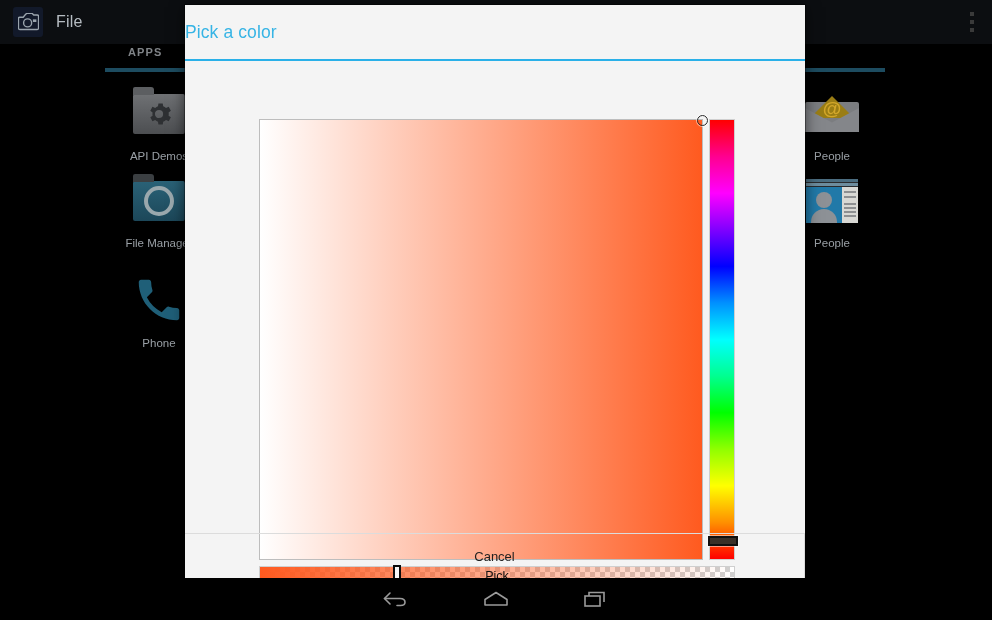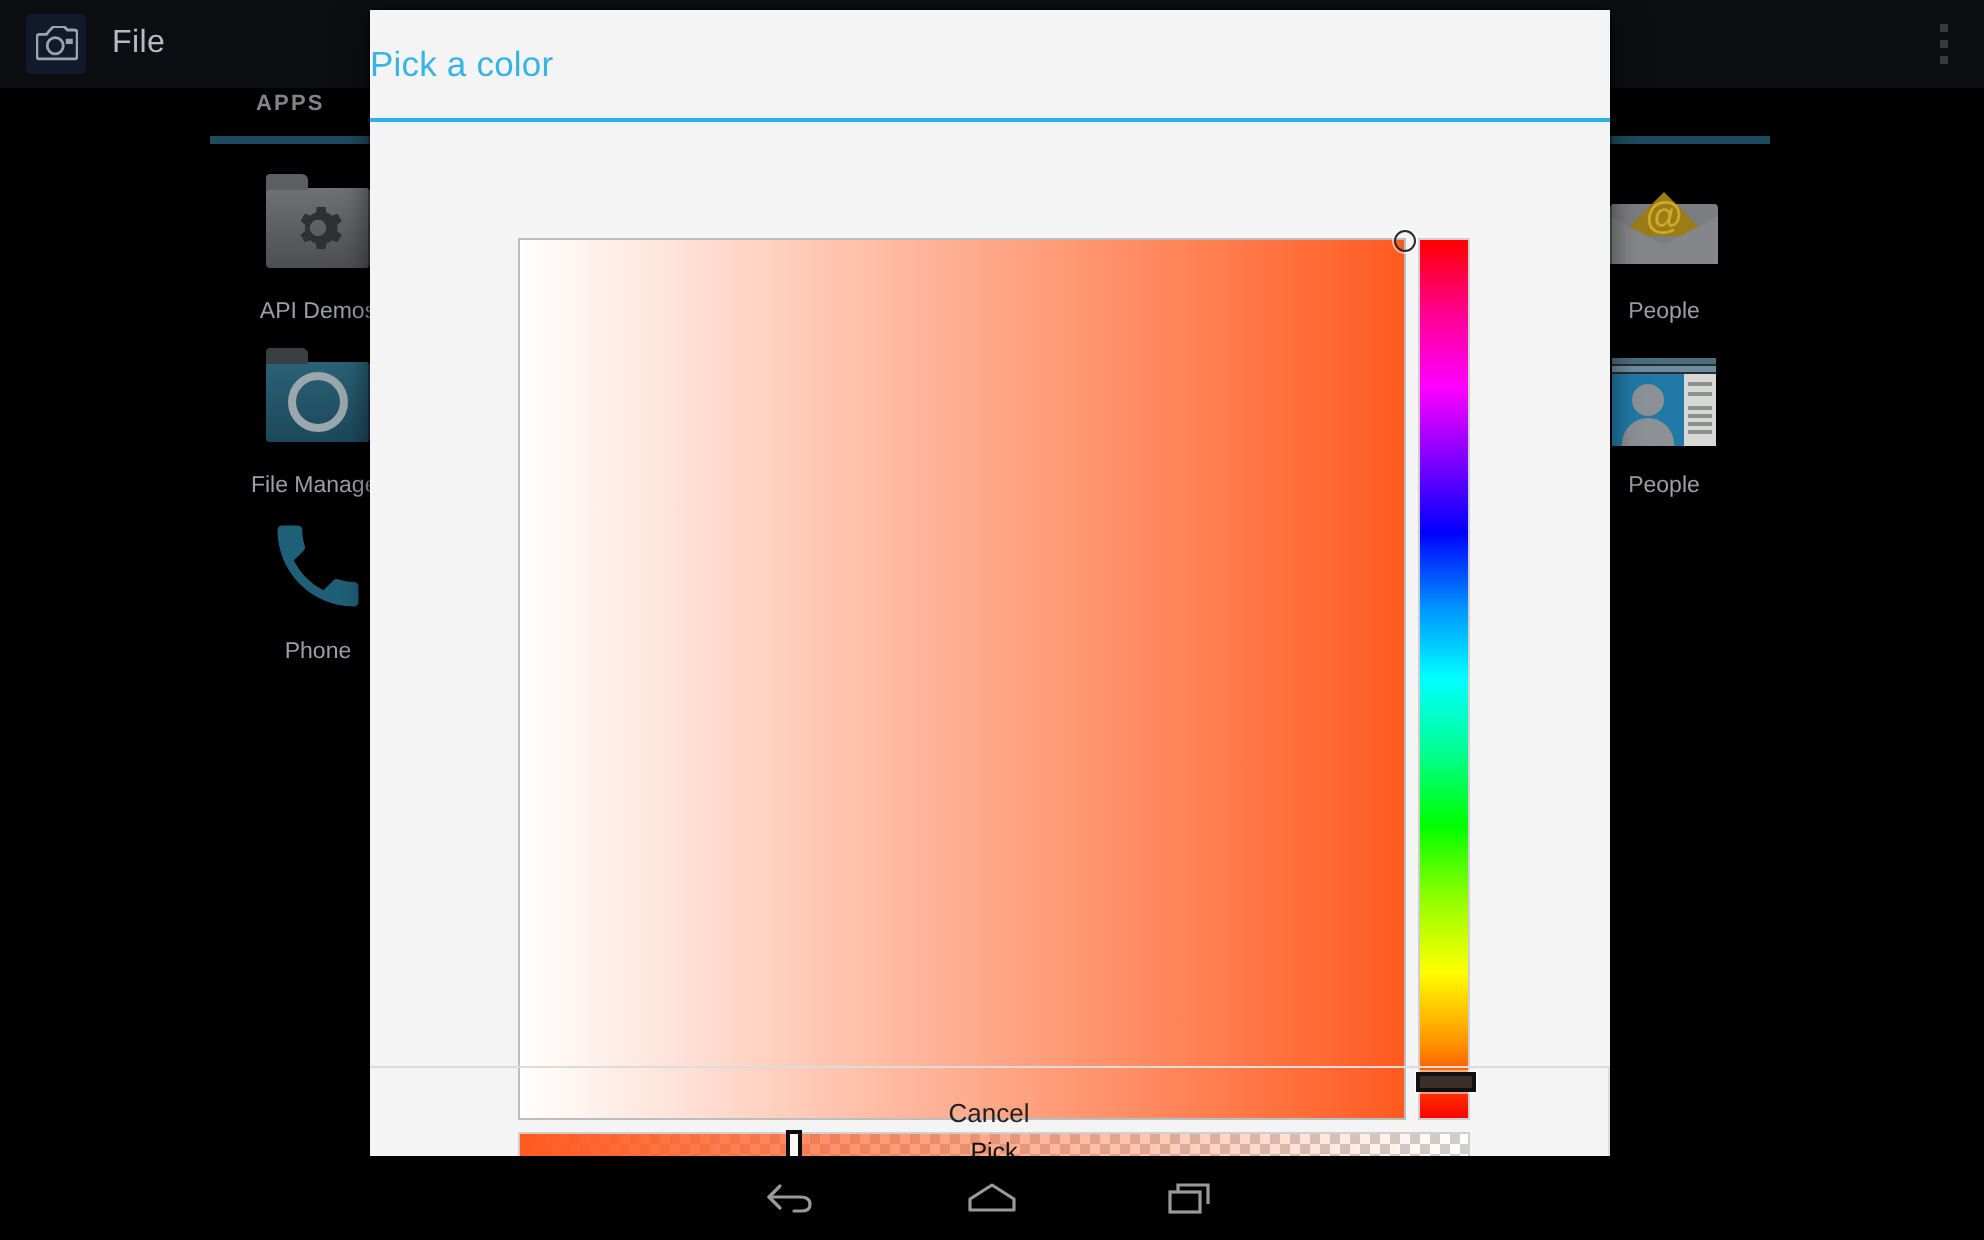--- a/index.html
+++ b/index.html
@@ -397,21 +397,21 @@
   <div class="icon-cell" style="left:109px; top:169px;">
     <div class="glyph">
       <div class="folder teal">
           <div class="tab-top"></div>
         <div class="sync-circle"></div>
       </div>
     </div>
     <div class="caption">File Manager</div>
   </div>
 
-  <div class="icon-cell" style="left:109px; top:252px;">
+  <div class="icon-cell" style="left:109px; top:269px;">
     <div class="glyph">
       <svg width="54" height="54" viewBox="0 0 24 24" style="margin-top:4px" aria-hidden="true">
         <path fill="#1f5f78" d="M6.6 10.8a15.1 15.1 0 0 0 6.6 6.6l2.2-2.2c.27-.27.67-.36 1.02-.24 1.12.37 2.33.57 3.58.57.55 0 1 .45 1 1V20c0 .55-.45 1-1 1-9.39 0-17-7.61-17-17 0-.55.45-1 1-1h3.5c.55 0 1 .45 1 1 0 1.25.2 2.46.57 3.57.11.35.03.74-.25 1.02l-2.22 2.21z"></path>
       </svg>
     </div>
     <div class="caption">Phone</div>
   </div>
 
   <div class="icon-cell" style="left:782px; top:82px;">
     <div class="glyph">

